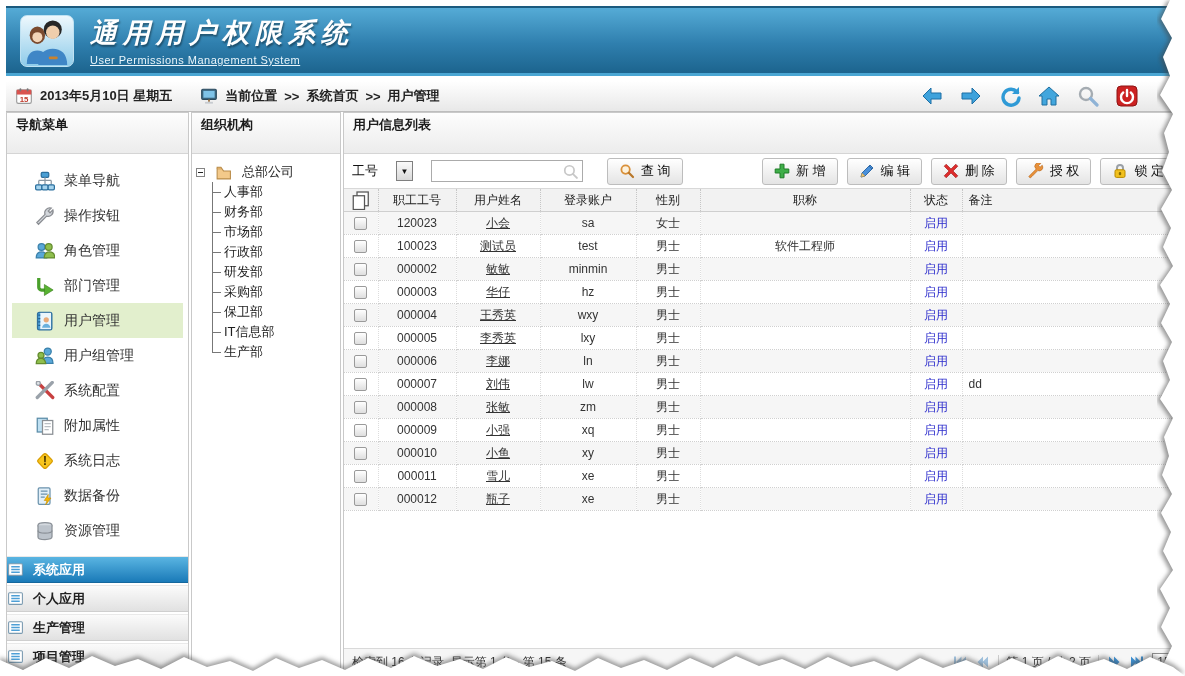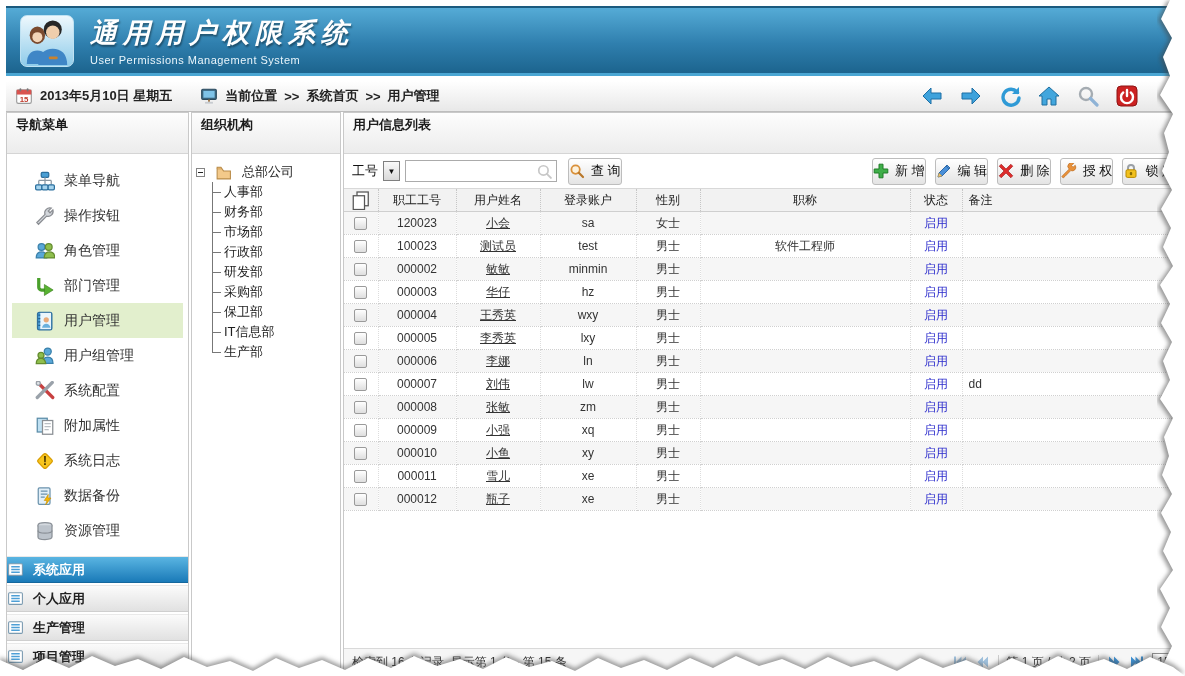--- a/index.html
+++ b/index.html
@@ -10,21 +10,21 @@
   
   .banner{position:absolute;left:0;top:2px;width:1173px;height:70px;
     background:linear-gradient(#55abd6,#2f7fae 55%,#1c648e);
     border-top:2px solid #1a5a7e;border-bottom:3px solid #4aa6d3;}
   .banner-inner{display:flex;align-items:center;height:100%;padding:11px 14px;gap:16px;}
   .logo{width:54px;height:52px;border-radius:7px;border:1px solid #bfe2f3;
     background:linear-gradient(#eef8fd,#8fccea);overflow:hidden;flex:none;}
   .logo svg{width:100%;height:100%;display:block;}
   .title-cn{font-family:"DejaVu Serif",serif;font-style:italic;font-weight:bold;
     font-size:27px;color:#fff;letter-spacing:6px;text-shadow:1px 2px 2px rgba(0,0,0,.4);}
-  .title-en{font-size:11px;color:#e9f5fb;margin-top:3px;letter-spacing:.5px;}
+  .title-en{font-size:11px;color:#e9f5fb;margin-top:3px;letter-spacing:.5px;text-decoration:underline;}
 
   
   .topbar{position:absolute;left:0;top:77px;width:1179px;height:31px;
     background:linear-gradient(#ffffff,#e8e8e8);border-bottom:1px solid #bdbdbd;
     display:flex;align-items:center;padding:0 9px;gap:7px;font-size:13px;color:#222;}
   .topbar .b{font-weight:bold;}
   .ic18{width:18px;height:18px;flex:none;}
   .ic18 svg,.ic16 svg,.ic20 svg{width:100%;height:100%;display:block;}
   .nav-icons{margin-left:auto;display:flex;align-items:center;gap:17px;margin-right:38px;}
   .nav-icons .ni{width:22px;height:22px;cursor:pointer;}
@@ -57,27 +57,27 @@
   .expander{width:9px;height:9px;border:1px solid #848484;background:#fff;position:relative;flex:none;}
   .expander::after{content:'';position:absolute;left:1px;right:1px;top:3px;border-top:1px solid #222;}
   .tree-kids{margin-left:16px;}
   .tree-kid{position:relative;padding-left:12px;height:20px;line-height:20px;cursor:pointer;white-space:nowrap;}
   .tree-kid::before{content:'';position:absolute;left:0;top:0;height:100%;border-left:1px solid #777;}
   .tree-kid:last-child::before{height:50%;}
   .tree-kid::after{content:'';position:absolute;left:0;top:50%;width:9px;border-top:1px solid #777;}
 
   
   .mainpanel{flex:1;min-width:0;position:relative;display:flex;flex-direction:column;}
-  .search-row{height:34px;display:flex;align-items:center;padding:0 8px;gap:5px;}
+  .search-row{height:34px;display:flex;align-items:center;padding:0 8px;gap:18px;}
   .combo-label{font-size:13px;color:#111;}
   .combo-btn{width:17px;height:20px;border:1px solid #7f7f7f;display:flex;align-items:center;justify-content:center;
     background:linear-gradient(#fafafa,#d9d9d9);font-size:8px;color:#111;cursor:pointer;}
   .search-input{width:152px;height:22px;border:1px solid #ababab;background:#fff;display:flex;align-items:center;padding-right:3px;}
   .search-input input{border:none;outline:none;flex:1;min-width:0;font:12px "Liberation Sans",sans-serif;padding:0 4px;}
-  .btn{height:27px;display:inline-flex;align-items:center;gap:6px;padding:0 0;border:1px solid #bdbdbd;
+  .btn{height:27px;display:inline-flex;align-items:center;gap:6px;padding:0 11px;border:1px solid #bdbdbd;
     border-radius:3px;background:linear-gradient(#ffffff,#e4e4e4);font-size:13px;color:#111;cursor:pointer;white-space:nowrap;}
   .btn .ic16{width:16px;height:16px;}
   .actions{margin-left:auto;display:flex;gap:9px;padding-right:0;}
 
   table{border-collapse:collapse;width:100%;table-layout:fixed;font-size:12px;color:#333;}
   thead th{height:23px;background:#f2f2f2;border-top:1px solid #d8d8d8;border-bottom:1px solid #cfcfcf;
     border-right:1px dotted #c6c6c6;font-weight:normal;color:#222;cursor:pointer;}
   tbody td{height:23px;border-bottom:1px dotted #d0d0d0;border-right:1px dotted #ddd;
     text-align:center;overflow:hidden;white-space:nowrap;}
   tbody tr:nth-child(odd){background:#f6f6f6;}

